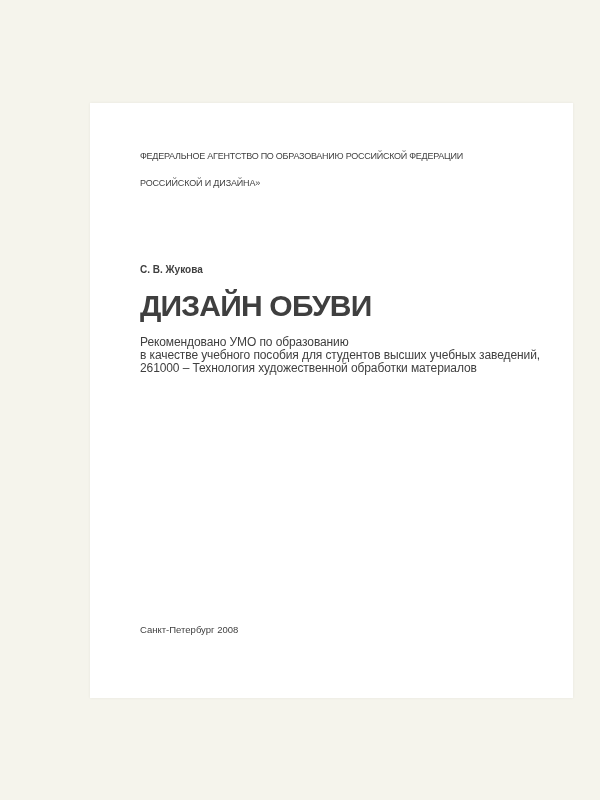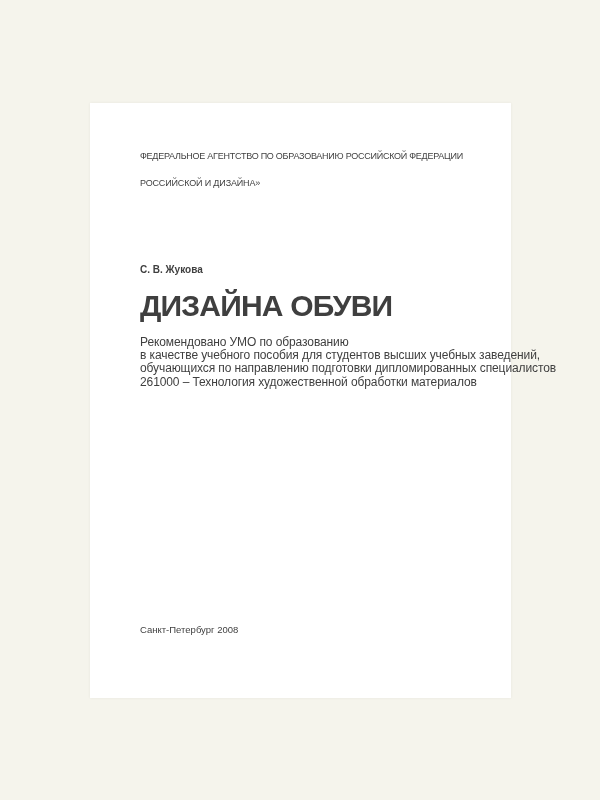--- a/index.html
+++ b/index.html
@@ -15,21 +15,21 @@
     position: relative;
   }
   .canvas {
     position: absolute;
     inset: 0;
   }
   .paper {
     position: absolute;
     left: 90px;
     top: 103px;
-    width: 421px;
+    width: 483px;
     height: 595px;
     background: #ffffff;
     box-shadow: 0 0 3px rgba(0,0,0,0.06);
   }
   .paper > div {
     position: absolute;
     left: 50px;
     color: #3f3f3f;
     white-space: nowrap;
   }
@@ -79,25 +79,24 @@
   <div class="paper">
 
     <div class="header-line">ФЕДЕРАЛЬНОЕ АГЕНТСТВО ПО ОБРАЗОВАНИЮ РОССИЙСКОЙ ФЕДЕРАЦИИ</div>
 
     <div class="org-block">
       <div>РОССИЙСКОЙ И ДИЗАЙНА»</div>
     </div>
 
     <div class="author">С. В. Жукова</div>
 
-    <div class="book-title">ДИЗАЙНА ОБУВИ</div>
+    <div class="book-title">ДИЗАЙН ОБУВИ</div>
 
     <div class="rec-block">
       <div>Рекомендовано УМО по образованию</div>
       <div>в качестве учебного пособия для студентов высших учебных заведений,</div>
-      <div>обучающихся по направлению подготовки дипломированных специалистов</div>
       <div>261000 – Технология художественной обработки материалов</div>
     </div>
 
     <div class="imprint">Санкт-Петербург 2008</div>
 
   </div>
 </div>
 
 </body></html>

